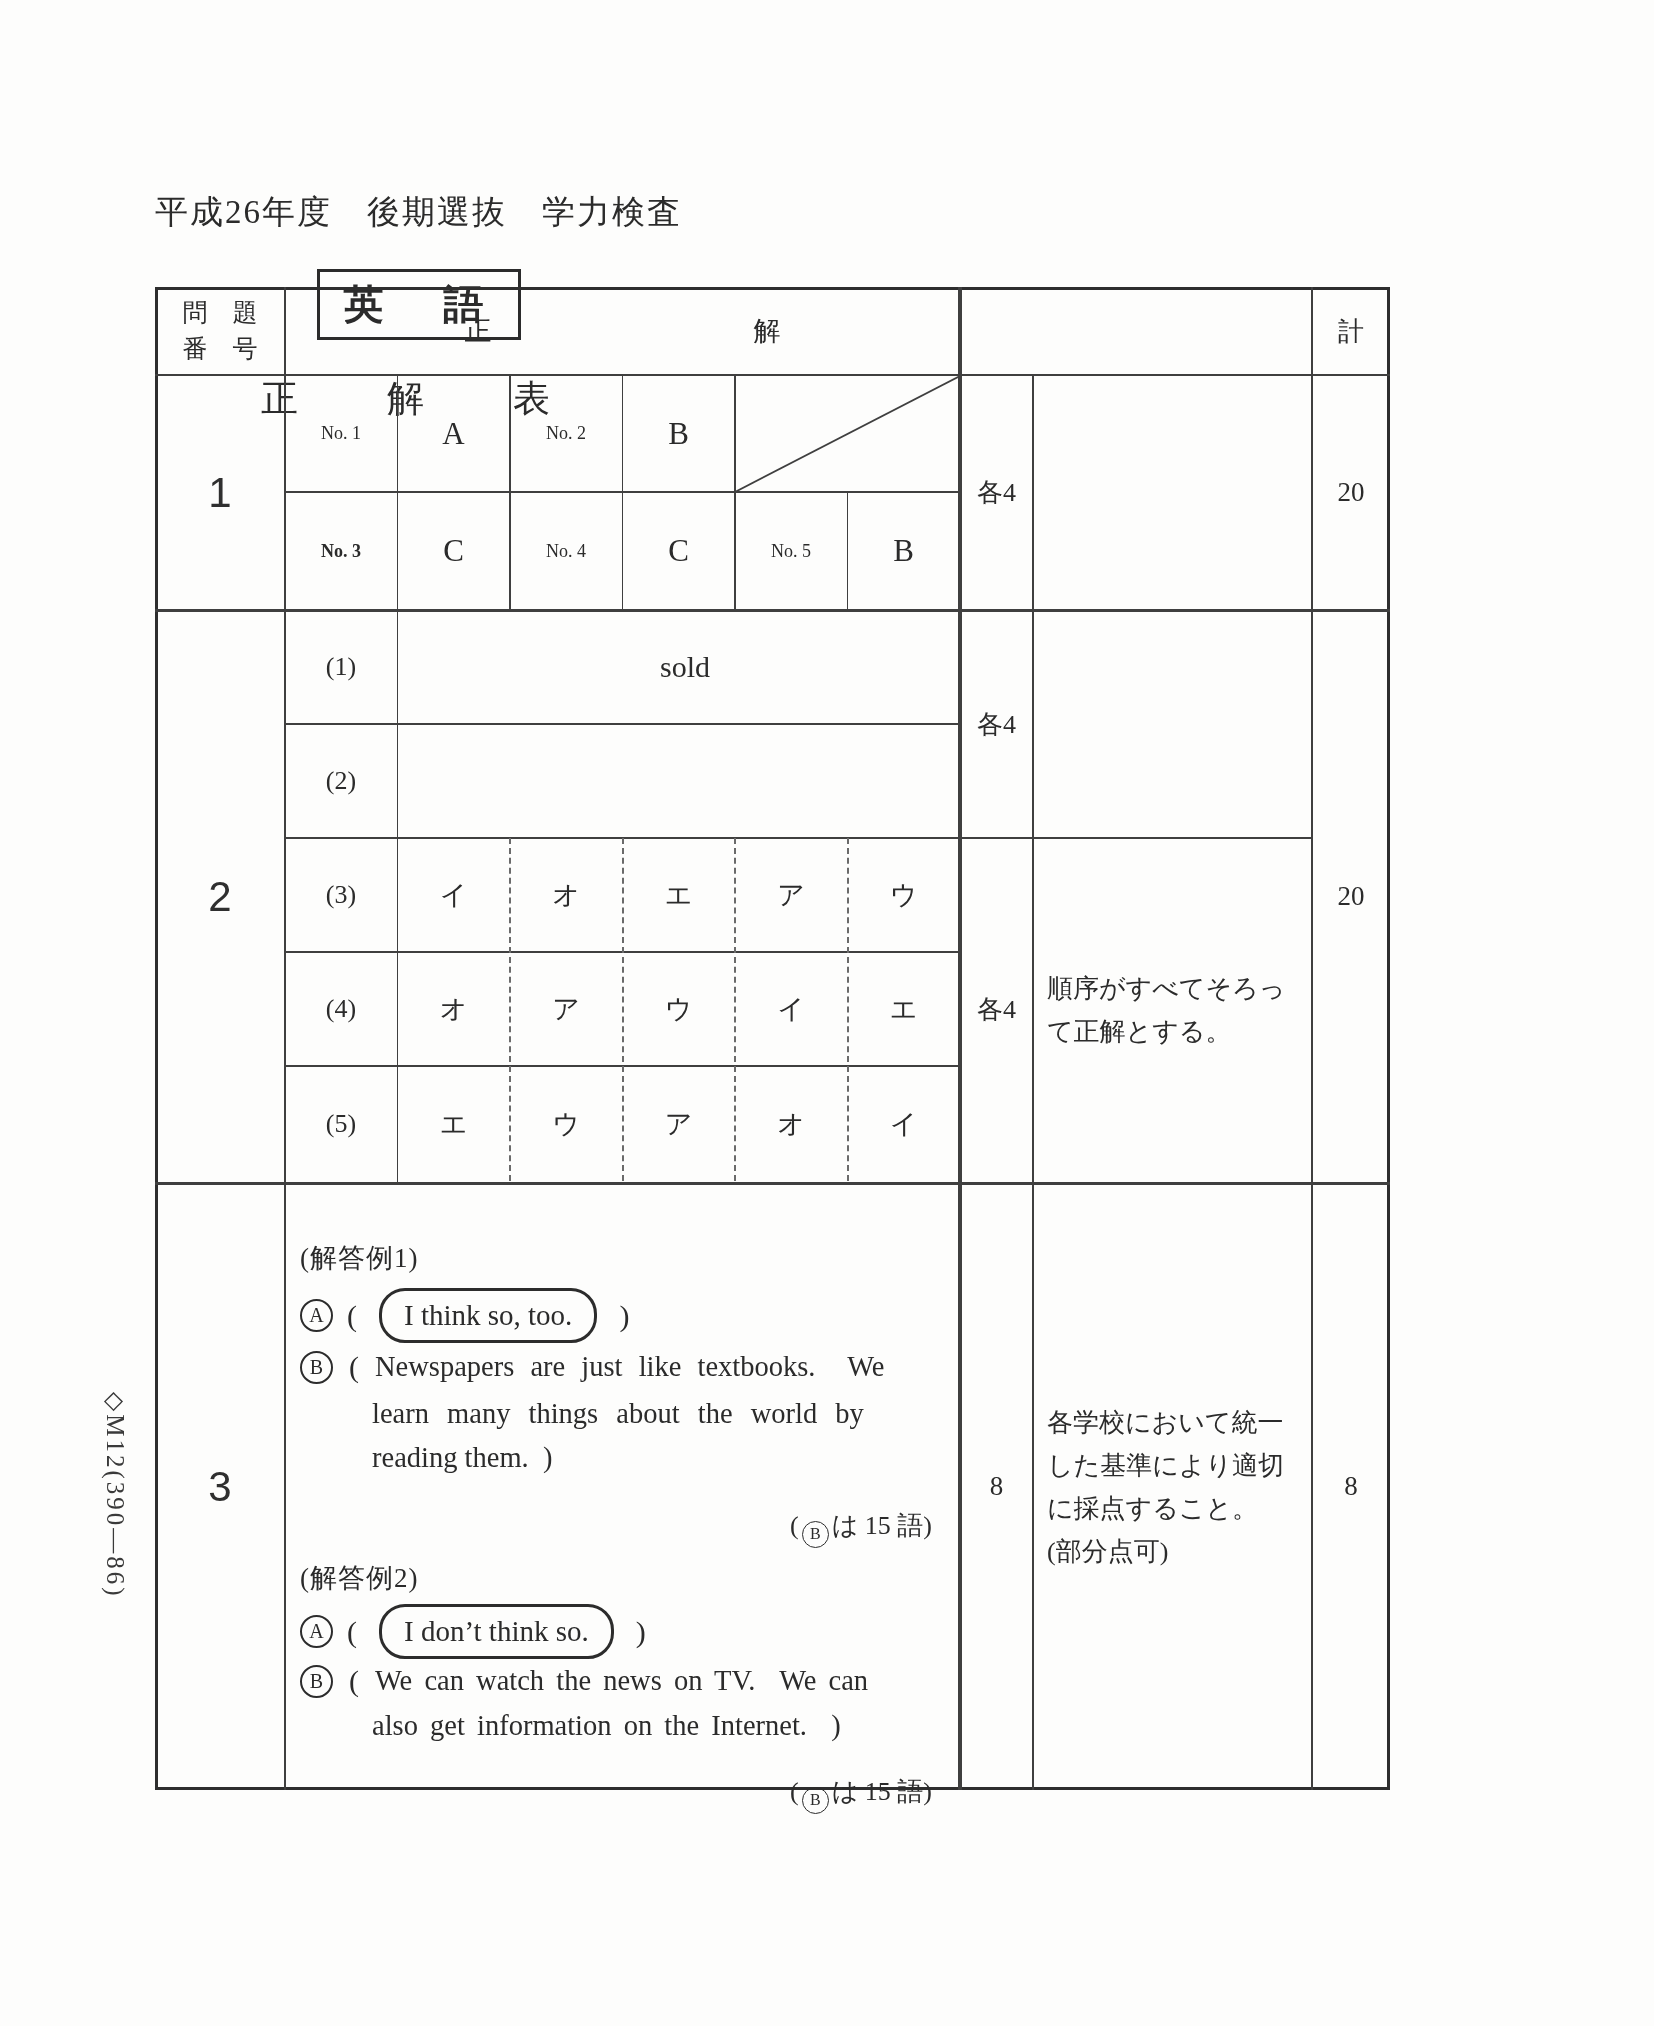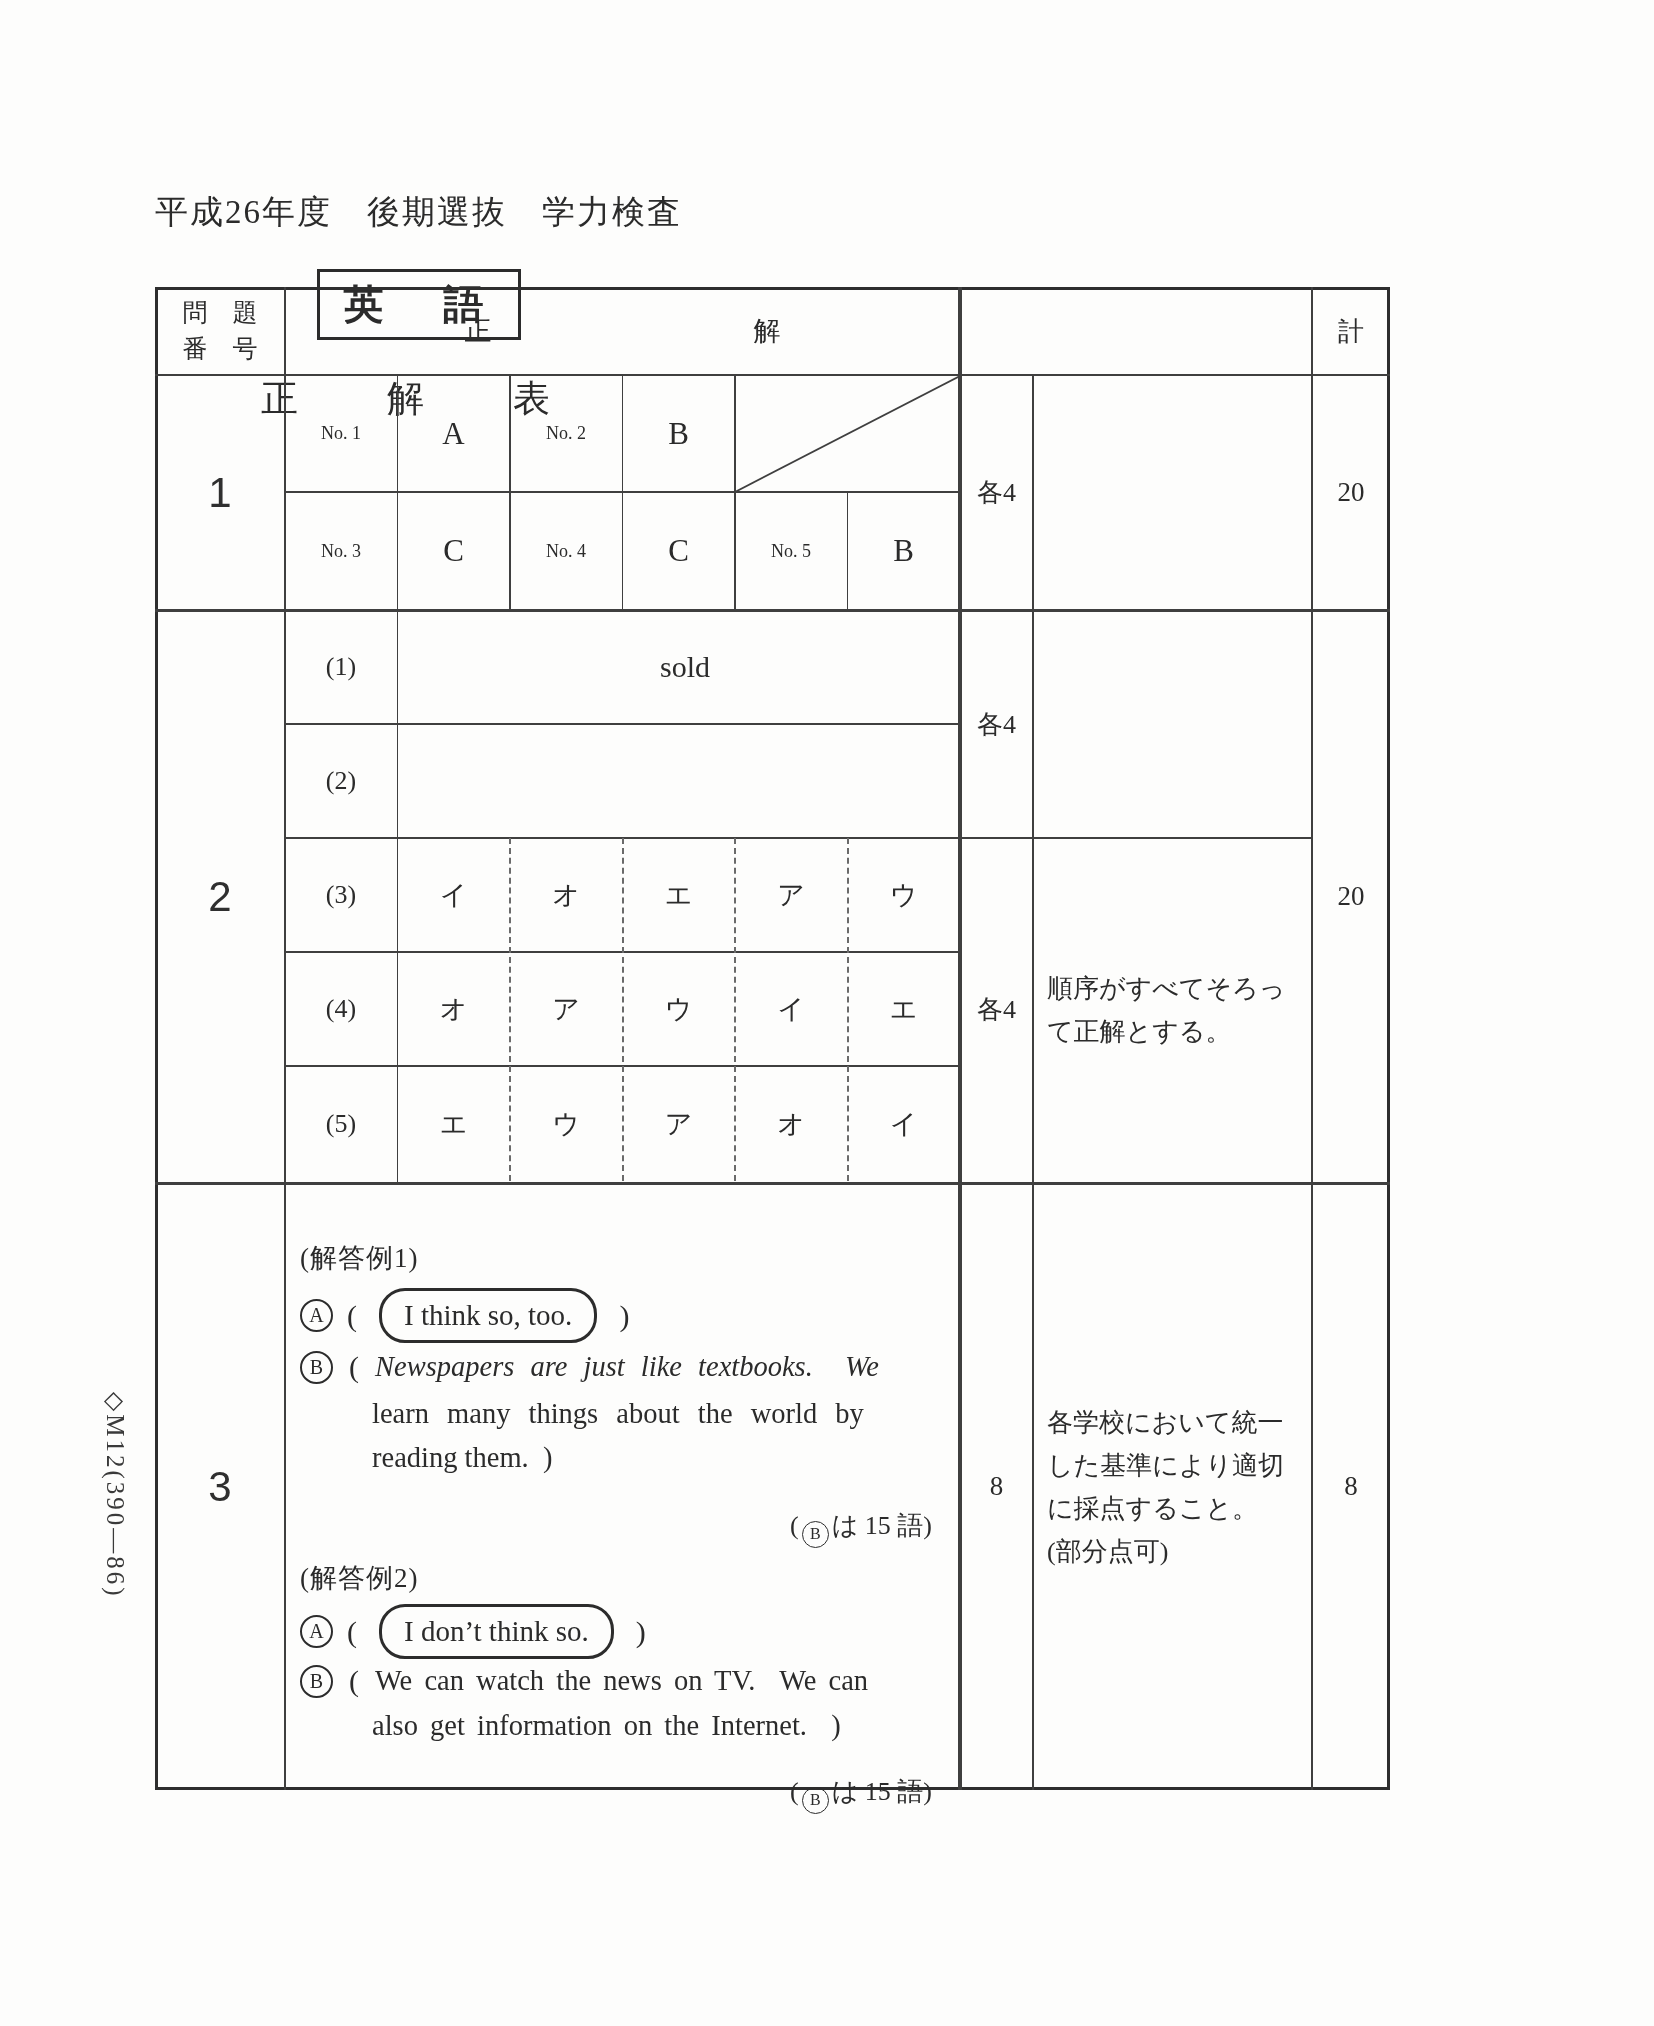--- a/index.html
+++ b/index.html
@@ -48,21 +48,21 @@
     display:inline-flex; align-items:center; justify-content:center;
     font-size:20px; flex:0 0 auto; }
   .badge-sm { width:27px; height:27px; border:1.8px solid #2c2c2c; border-radius:50%;
     display:inline-flex; align-items:center; justify-content:center;
     font-size:16px; margin:0 3px; vertical-align:-5px; }
   .oval { border:3px solid #2c2c2c; border-radius:26px; padding:8px 22px;
     font-size:29px; margin:0 8px; }
   .paren { font-size:30px; }
   .ex-head { font-size:27px; letter-spacing:1px; }
   .eline { font-size:28.5px; }
-  .ws-wide { word-spacing:9px;font-style:italic; }
+  .ws-wide { word-spacing:9px; }
   .ws-med  { word-spacing:11px; }
   .ws-sm   { word-spacing:5px; }
   .count-note { position:absolute; text-align:right; font-size:26px; white-space:pre; }
 </style>
 </head>
 <body>
 
 <div class="page">
 
   <div class="title-row">
@@ -112,21 +112,21 @@
   </div>
   <div class="cell hdr-total" style="left:1312px; top:287px; width:78px; height:88px;">計</div>
 
   <div class="cell qnum" style="left:155px; top:375px; width:130px; height:235px;">1</div>
 
   <div class="cell no-label" style="left:285px; top:375px; width:112px; height:117px;">No. 1</div>
   <div class="cell ans-letter" style="left:397px; top:375px; width:113px; height:117px;">A</div>
   <div class="cell no-label" style="left:510px; top:375px; width:112px; height:117px;">No. 2</div>
   <div class="cell ans-letter" style="left:622px; top:375px; width:113px; height:117px;">B</div>
 
-  <div class="cell no-label" style="left:285px; top:492px; width:112px; height:118px;">No. 3</div>
+  <div class="cell no-label" style="left:285px; top:492px; width:112px; height:118px;font-weight:bold;">No. 3</div>
   <div class="cell ans-letter" style="left:397px; top:492px; width:113px; height:118px;">C</div>
   <div class="cell no-label" style="left:510px; top:492px; width:112px; height:118px;">No. 4</div>
   <div class="cell ans-letter" style="left:622px; top:492px; width:113px; height:118px;">C</div>
   <div class="cell no-label" style="left:735px; top:492px; width:112px; height:118px;">No. 5</div>
   <div class="cell ans-letter" style="left:847px; top:492px; width:113px; height:118px;">B</div>
 
   <div class="cell jp" style="left:960px; top:375px; width:73px; height:235px;">各4</div>
   <div class="cell total-num" style="left:1312px; top:375px; width:78px; height:235px;">20</div>
 
   <div class="cell qnum" style="left:155px; top:610px; width:130px; height:573px;">2</div>

